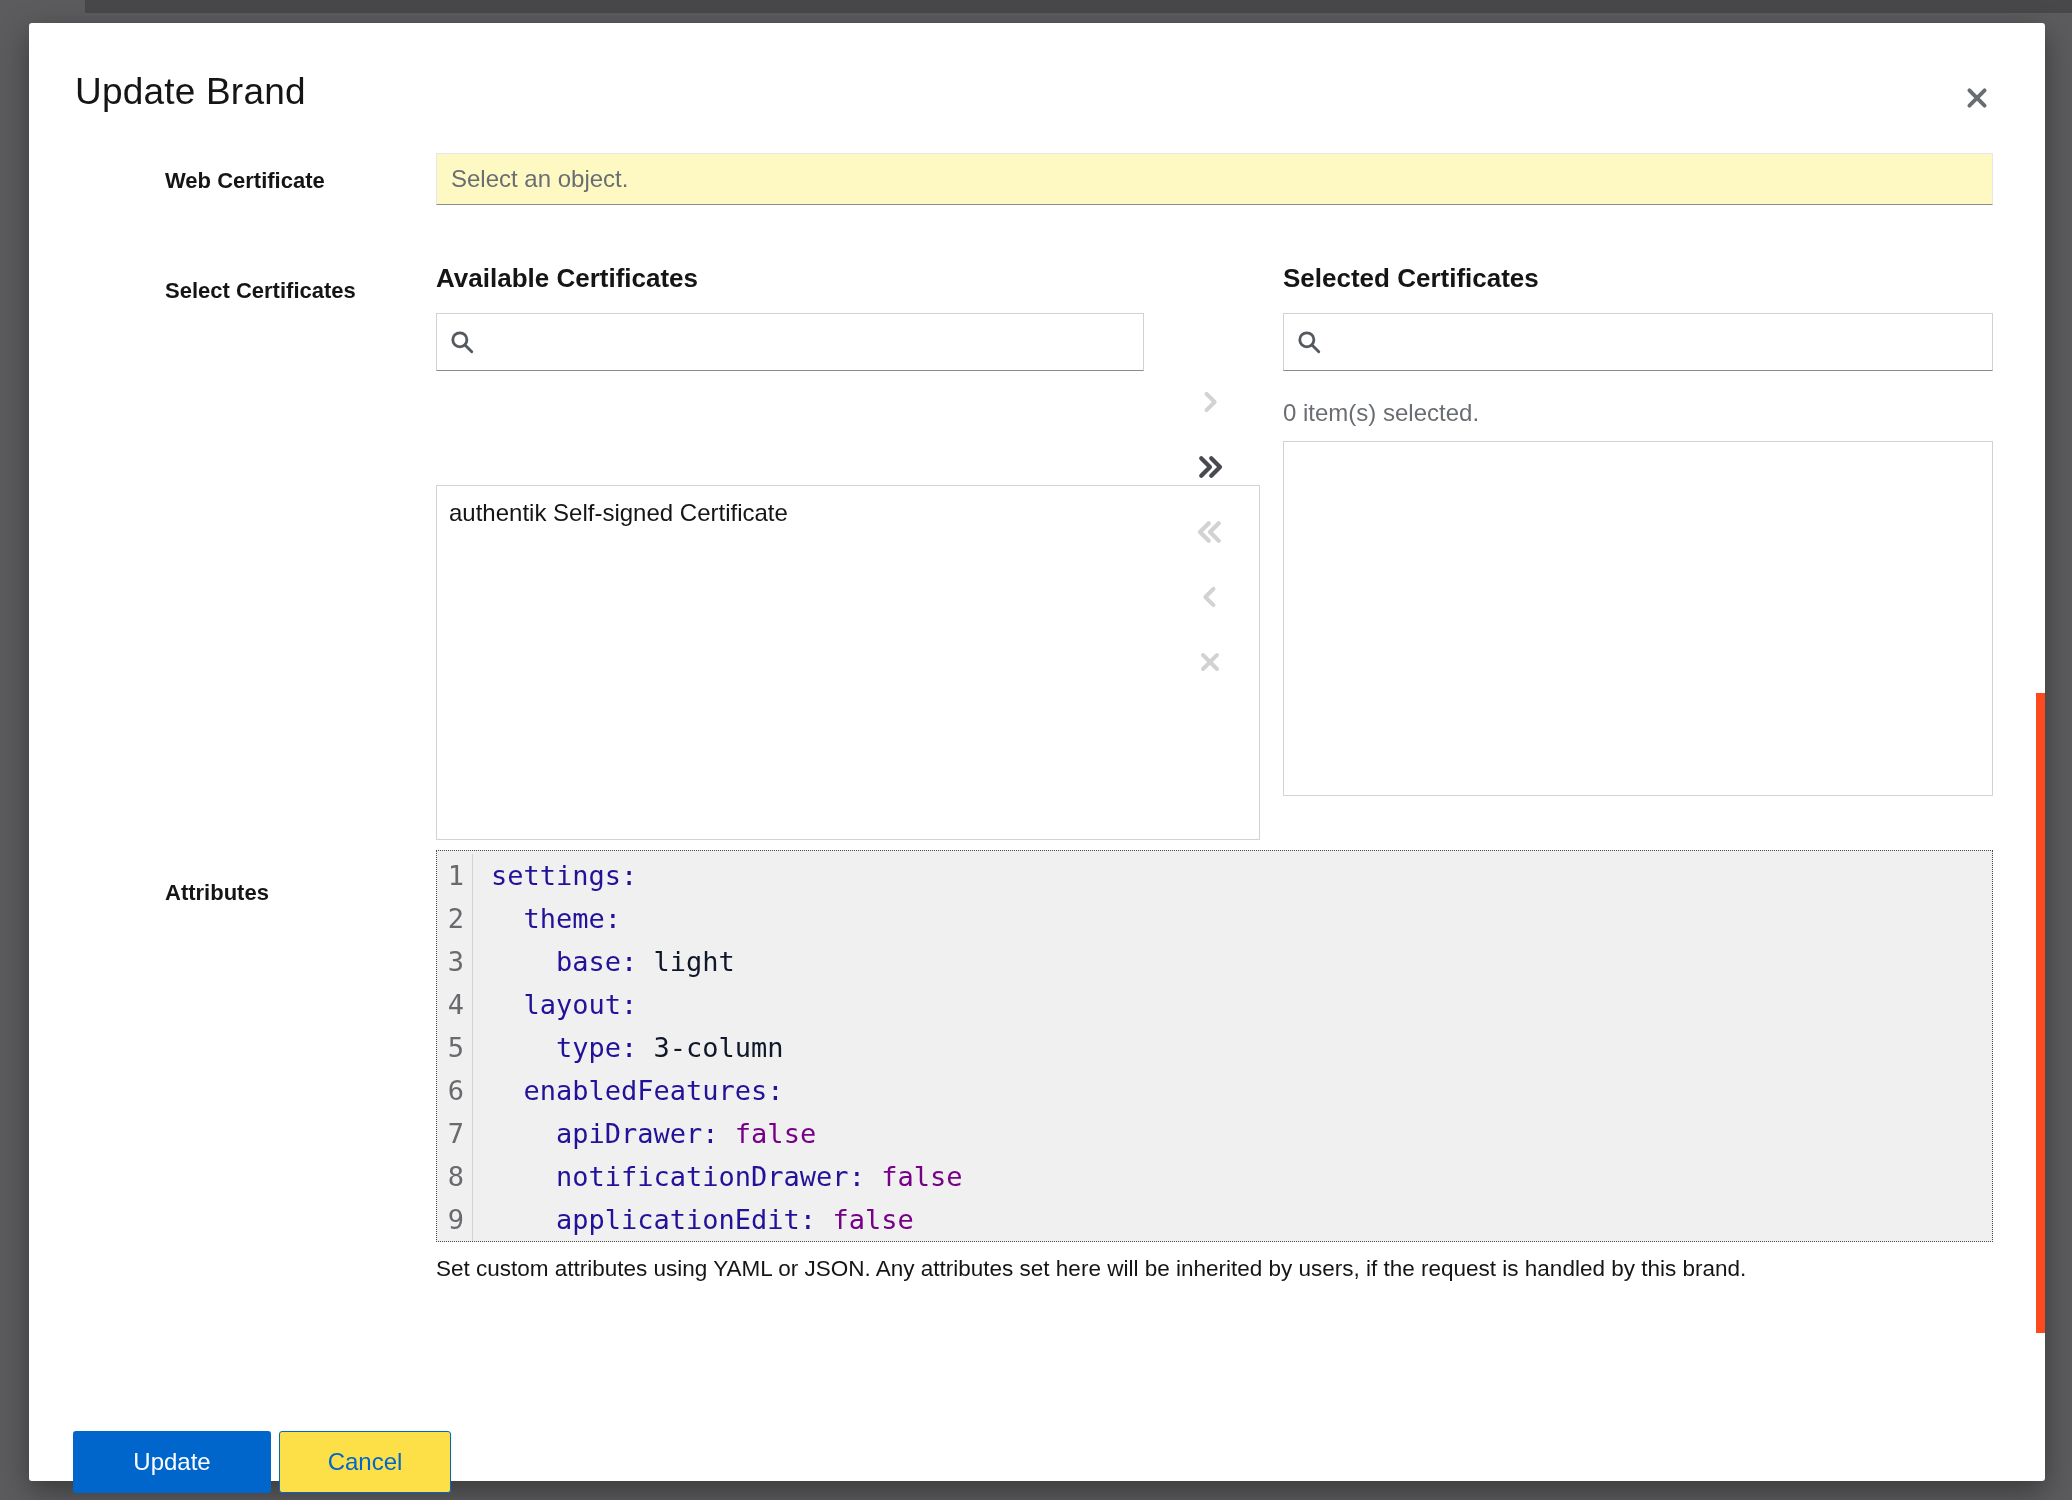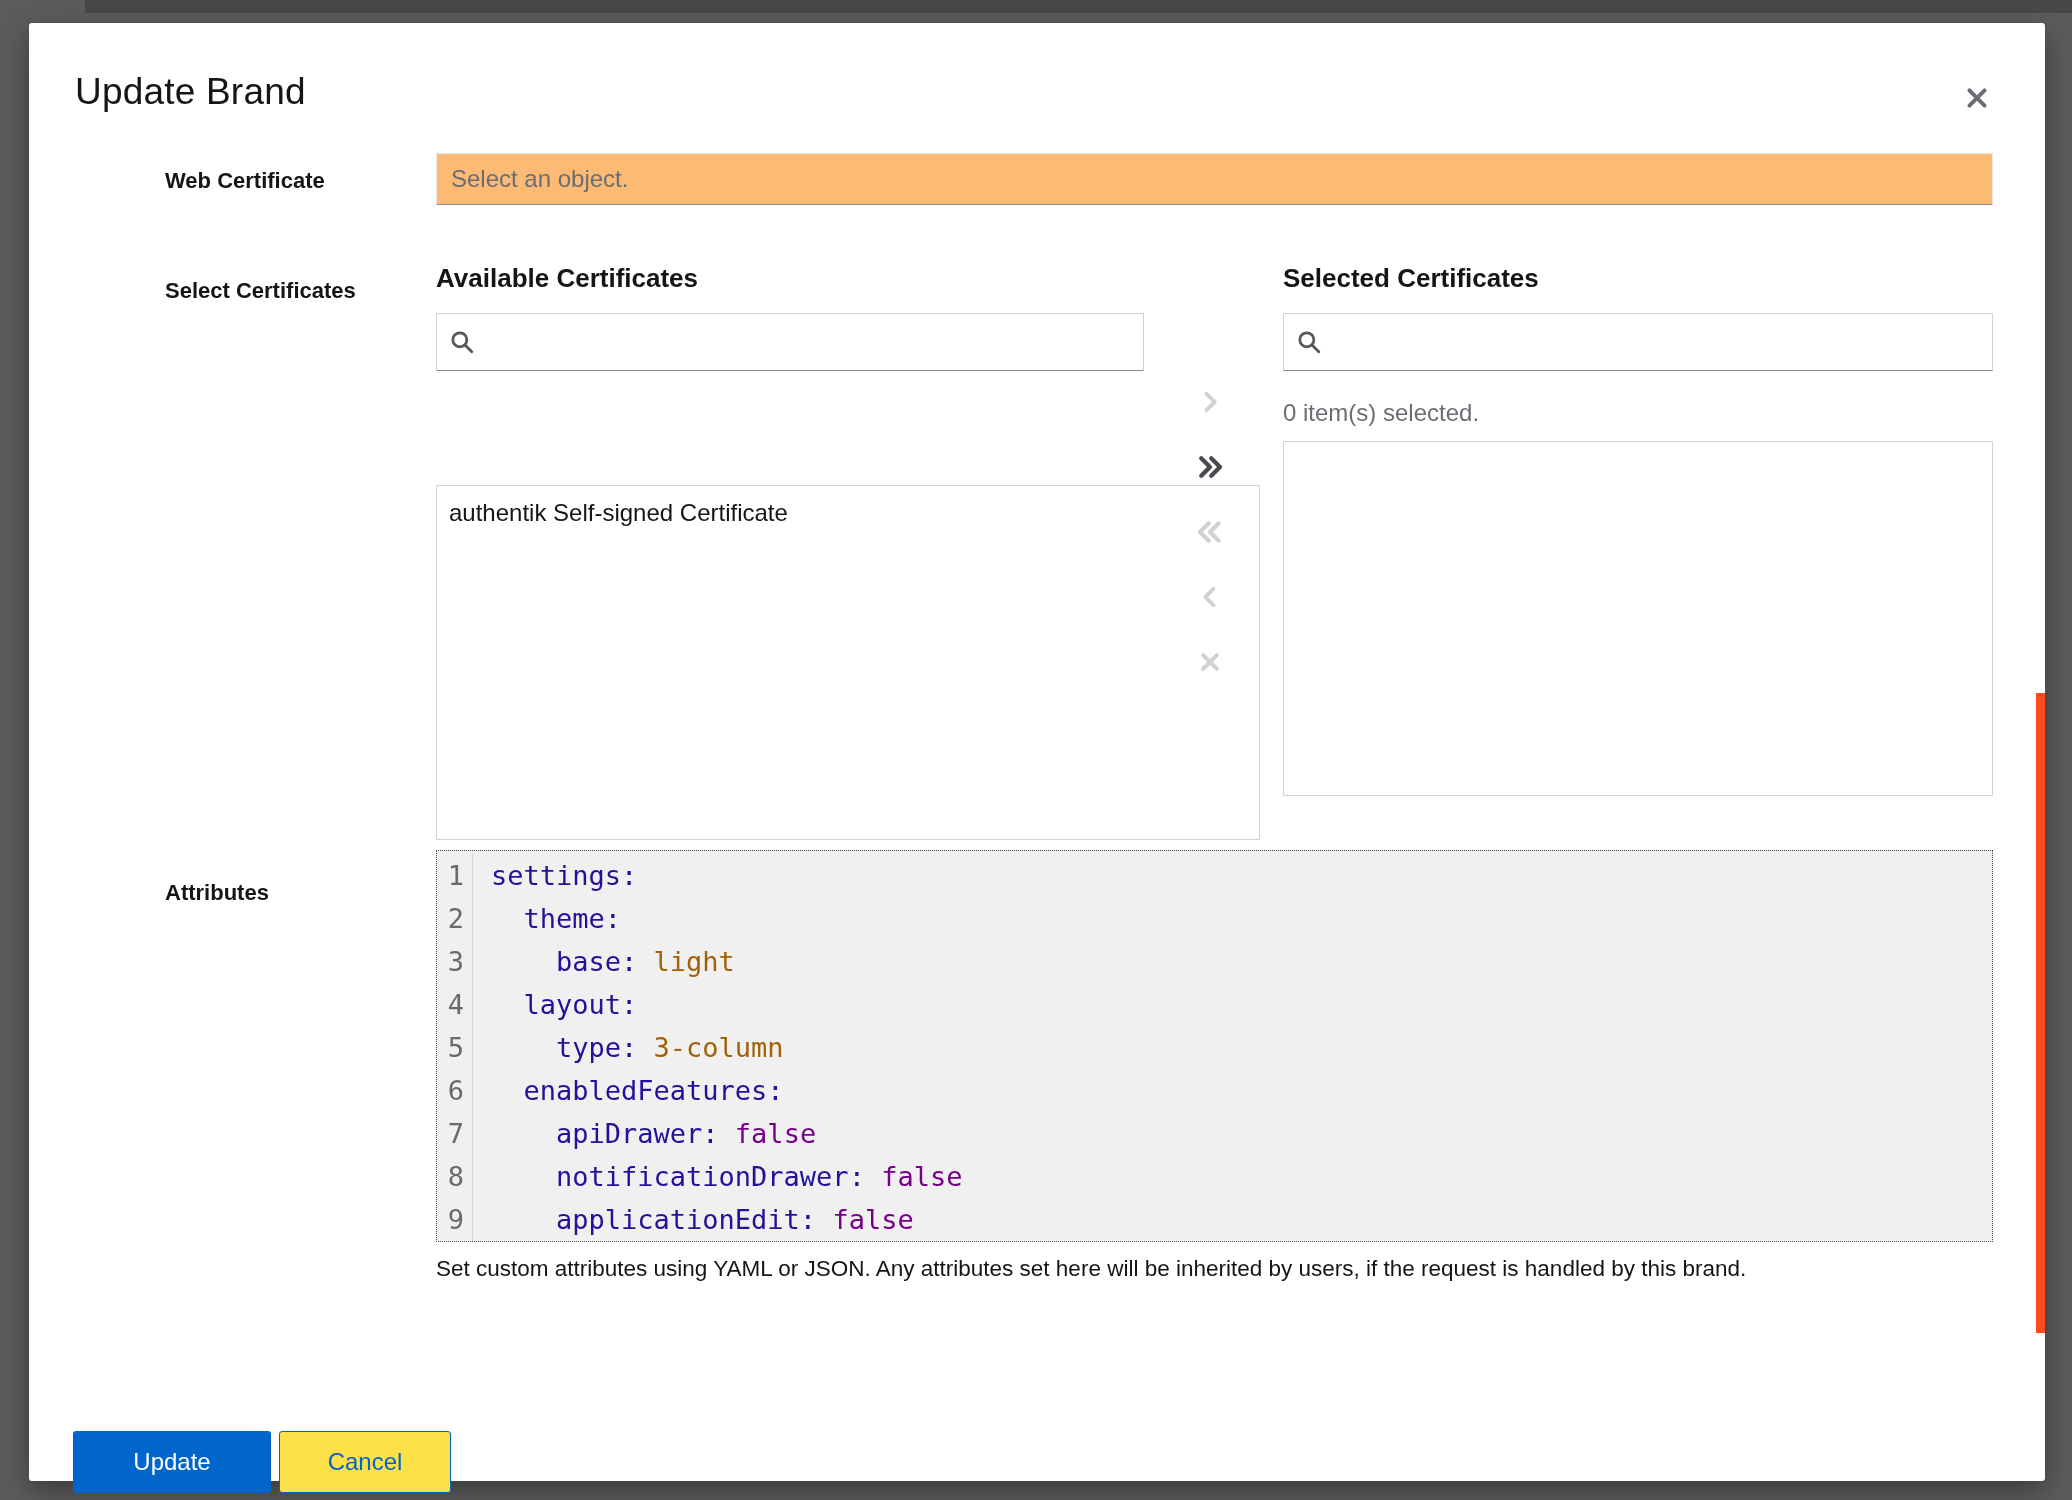--- a/index.html
+++ b/index.html
@@ -28,21 +28,21 @@
     background: transparent; border: none; cursor: pointer;
     display: flex; align-items: center; justify-content: center;
   }
   .close-btn svg { stroke: #6a6e73; }
 
   .form-label {
     position: absolute; left: 136px;
     font-size: 22px; font-weight: 700; color: #151515;
   }
   .pf-input {
-    position: absolute; background: #fdba74;
+    position: absolute; background: #fef9c3;
     border: 1px solid #e7e7e7; border-bottom: 1px solid #8a8d90;
     font-size: 24px; color: #151515; font-family: "Liberation Sans", sans-serif;
     padding: 0 14px; outline: none;
   }
   .pf-input::placeholder { color: #6a6e73; opacity: 1; }
 
   .web-cert-input { left: 407px; top: 130px; width: 1557px; height: 52px; }
 
   .dual-heading {
     position: absolute; top: 240px;
@@ -90,21 +90,21 @@
     background: #f0f0f0; border: 1px dotted #4b4b4b;
     display: flex; font-family: "DejaVu Sans Mono", monospace;
     font-size: 27px; line-height: 43px; padding-top: 3px;
   }
   .cm-gutter {
     width: 36px; flex: 0 0 auto; border-right: 1px solid #d2d2d2;
     text-align: right; padding-right: 8px; color: #69696e;
   }
   .cm-lines { flex: 1; padding-left: 18px; white-space: pre; overflow: hidden; }
   .cm-key     { color: #221199; }
-  .cm-plain   { color: #a16207; }
+  .cm-plain   { color: #0f172a; }
   .cm-keyword { color: #770088; }
 
   .help-text {
     position: absolute; left: 407px; top: 1233px; width: 1560px;
     font-size: 22.5px; color: #151515;
   }
 
   .btn {
     position: absolute; top: 1408px; height: 62px;
     font-size: 24px; font-family: "Liberation Sans", sans-serif;

